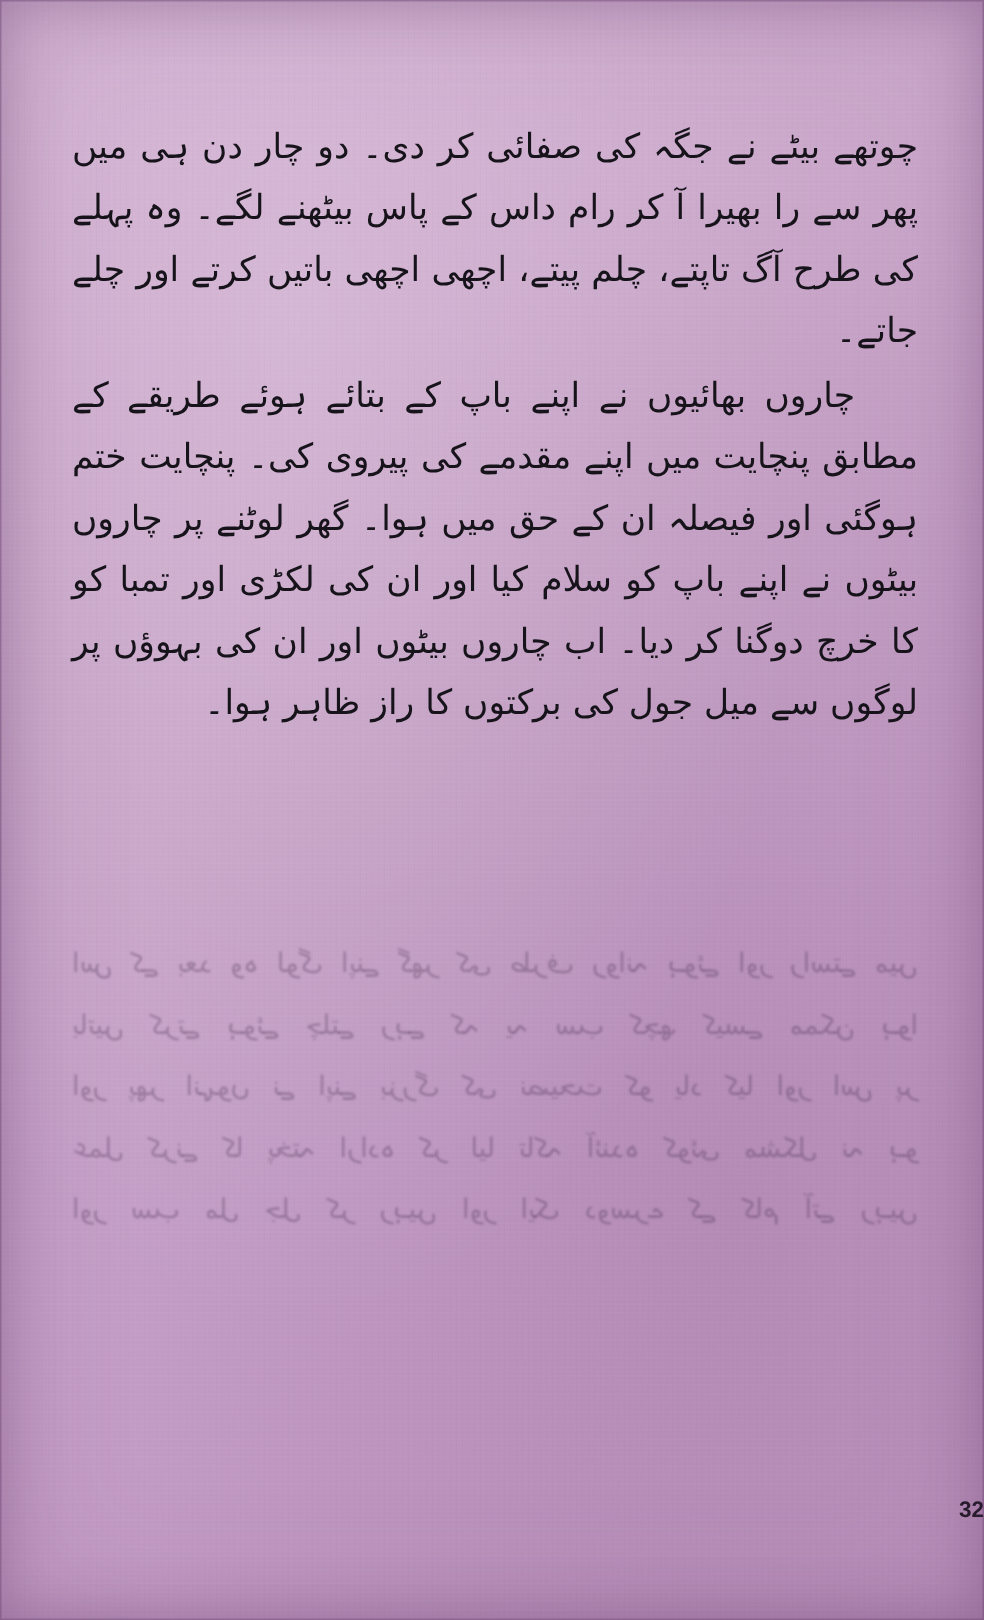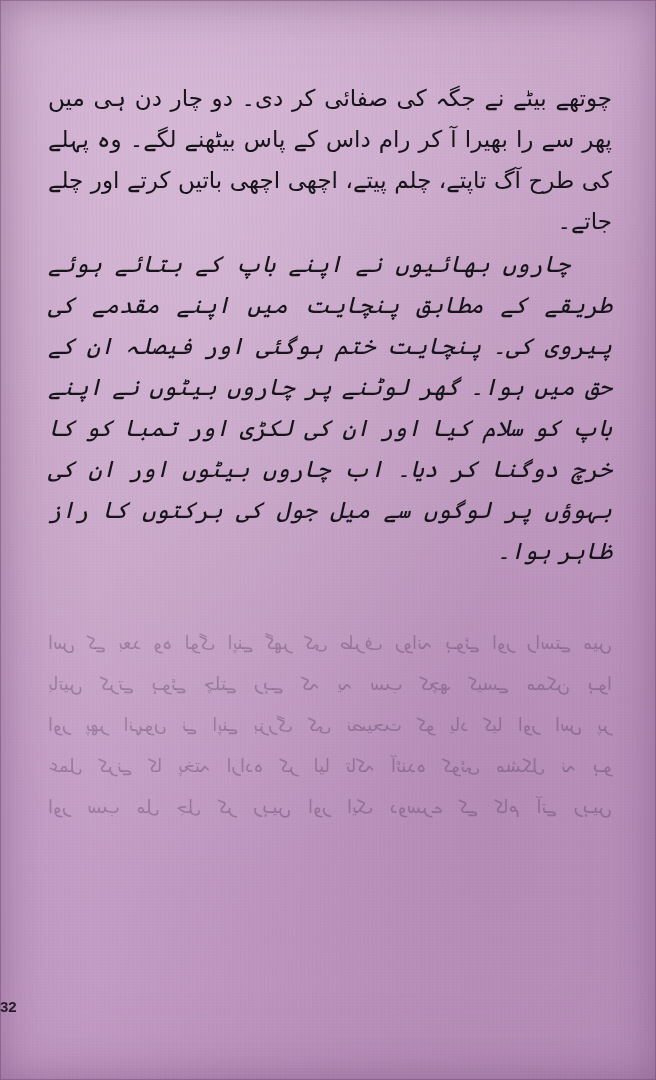--- a/index.html
+++ b/index.html
@@ -54,21 +54,20 @@
   }
   .para {
     margin: 0 0 2px 0;
     text-indent: 42px;
   }
   .para.first {
     text-indent: 0;
   }
   .para:last-child {
     text-align-last: right;
-    font-style: italic;
   }
   
   .bleed {
     position: absolute;
     left: 48px;
     right: 44px;
     top: 622px;
     direction: rtl;
     text-align: justify;
     text-align-last: justify;
@@ -81,21 +80,21 @@
     user-select: none;
   }
   .bleed p {
     margin: 0;
   }
   .page-number {
     position: absolute;
     left: 0;
     right: 0;
     top: 998px;
-    text-align: left;
+    text-align: right;
     font-family: "Liberation Sans", sans-serif;
     font-size: 15px;
     font-weight: bold;
     color: #1a1620;
   }
   .border-frame {
     position: absolute;
     inset: 0;
     pointer-events: none;
     border: 1px solid rgba(110,70,115,0.45);

